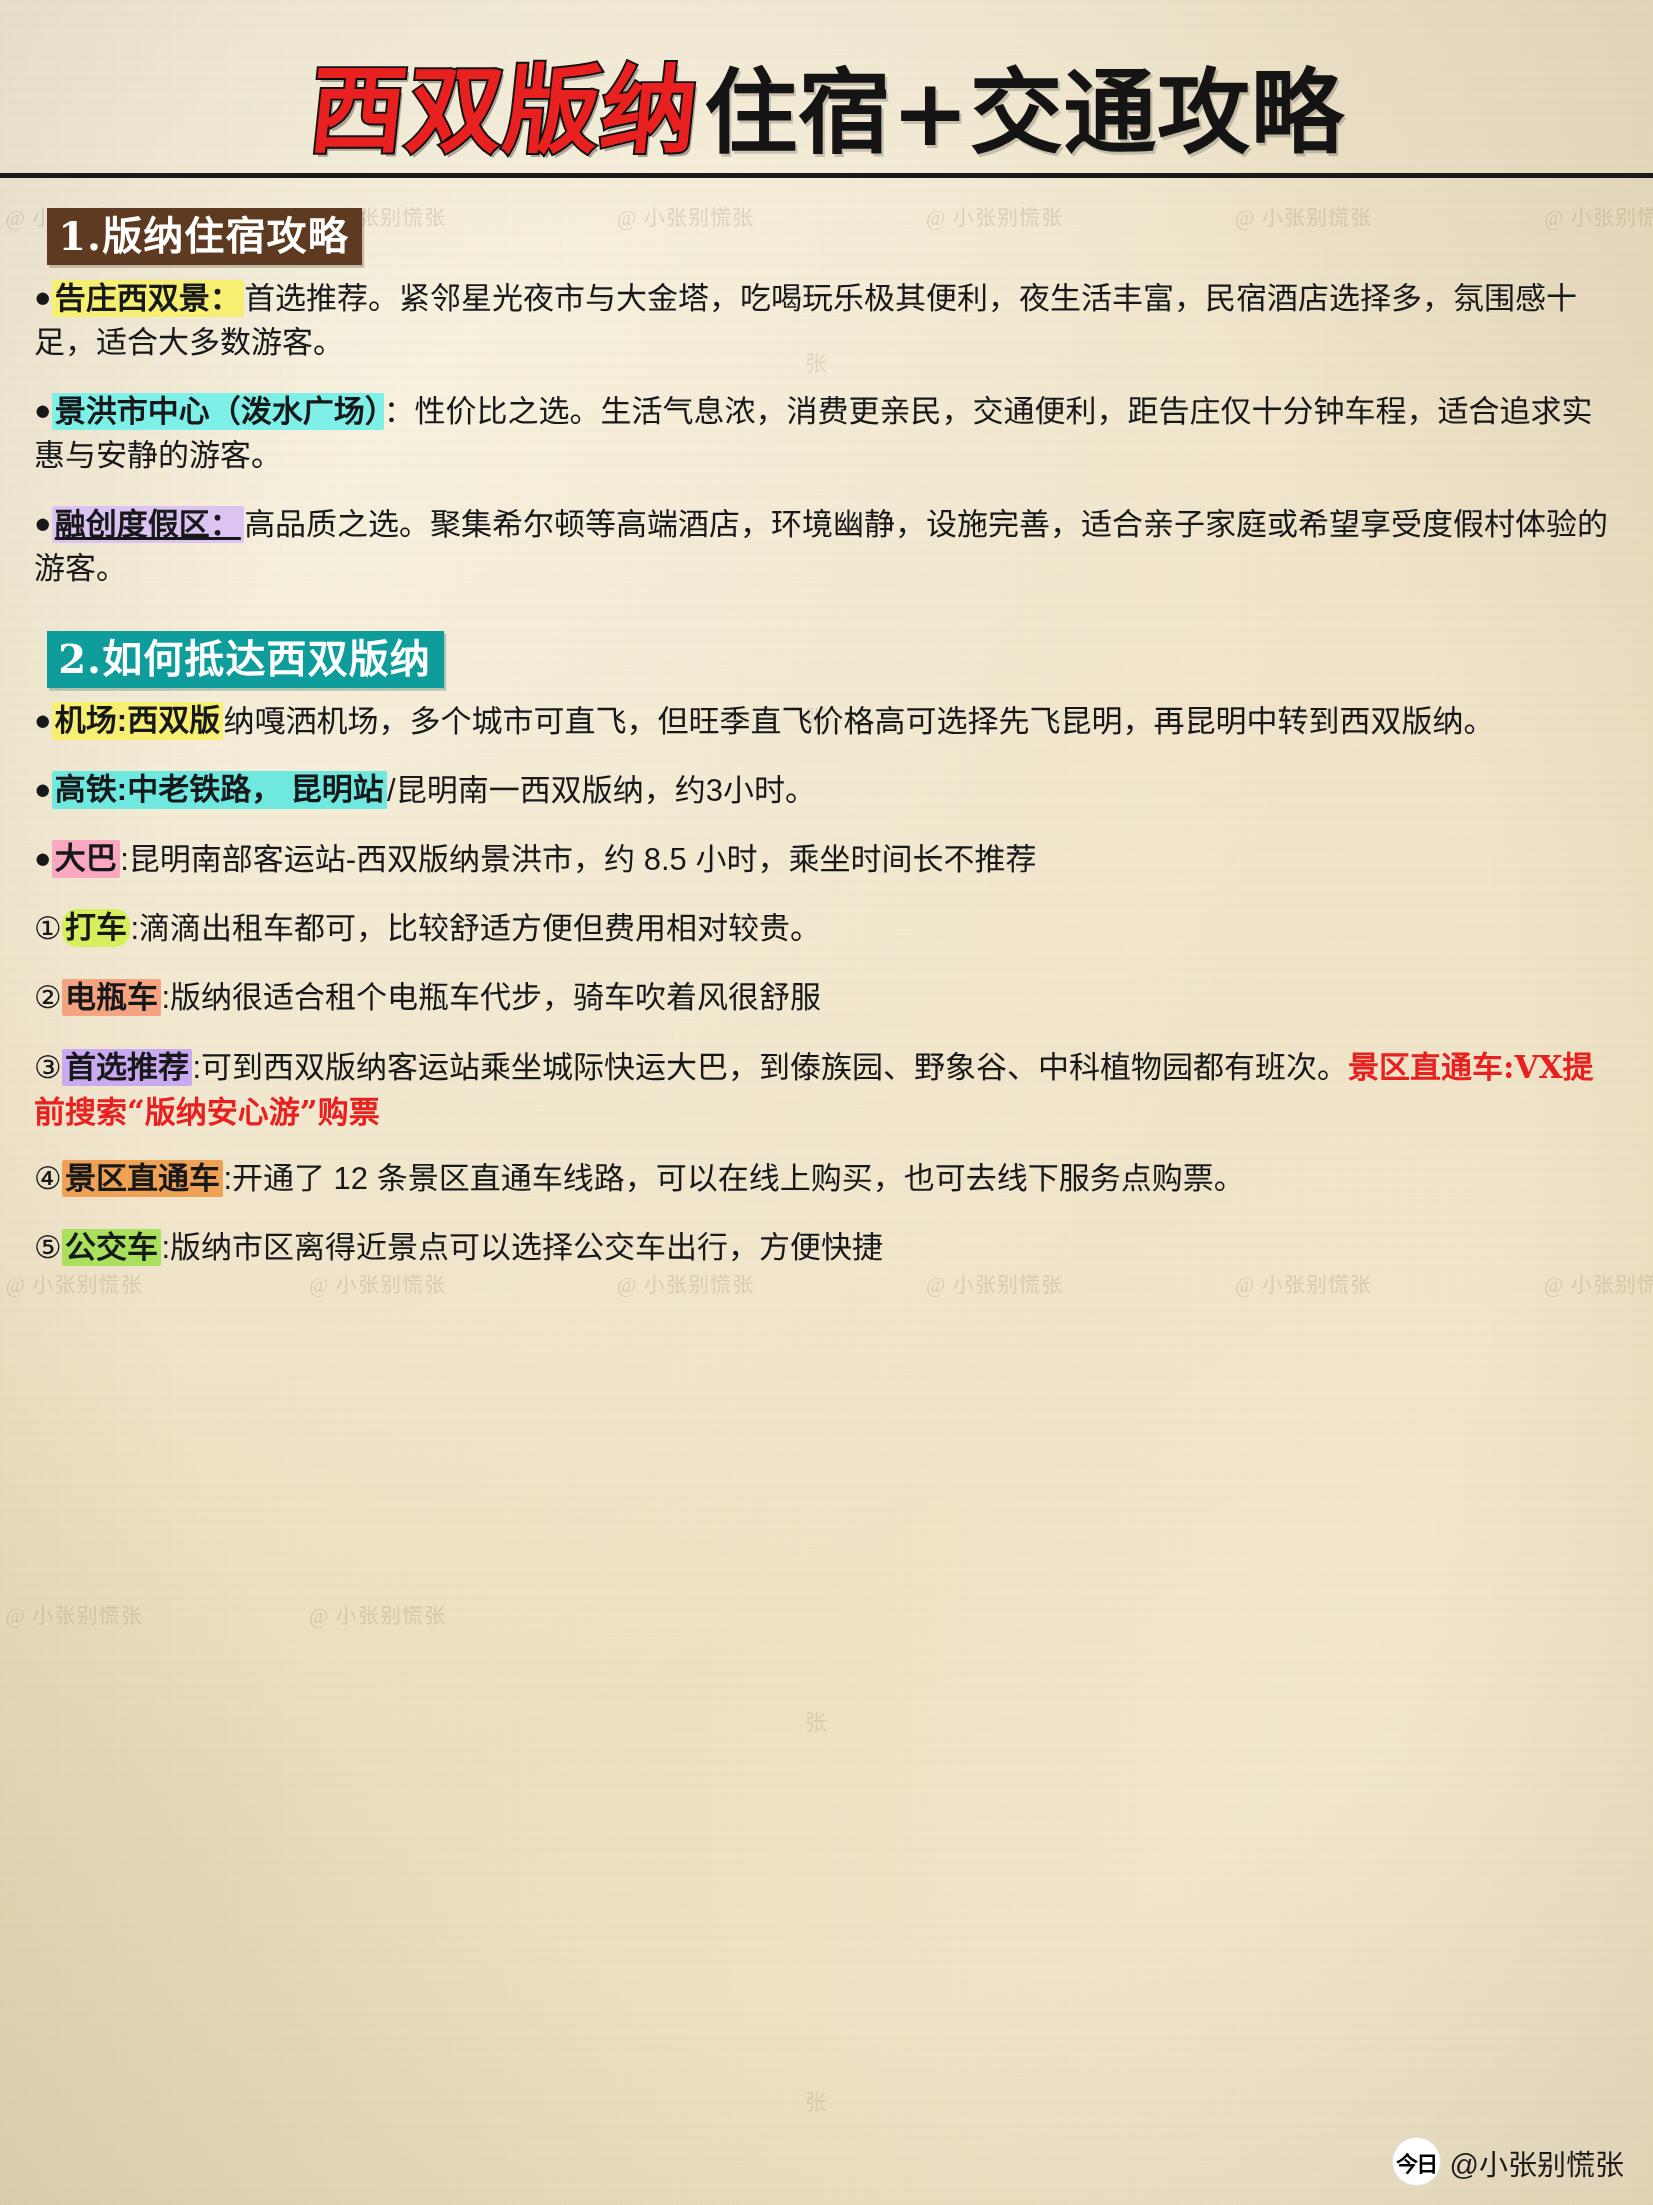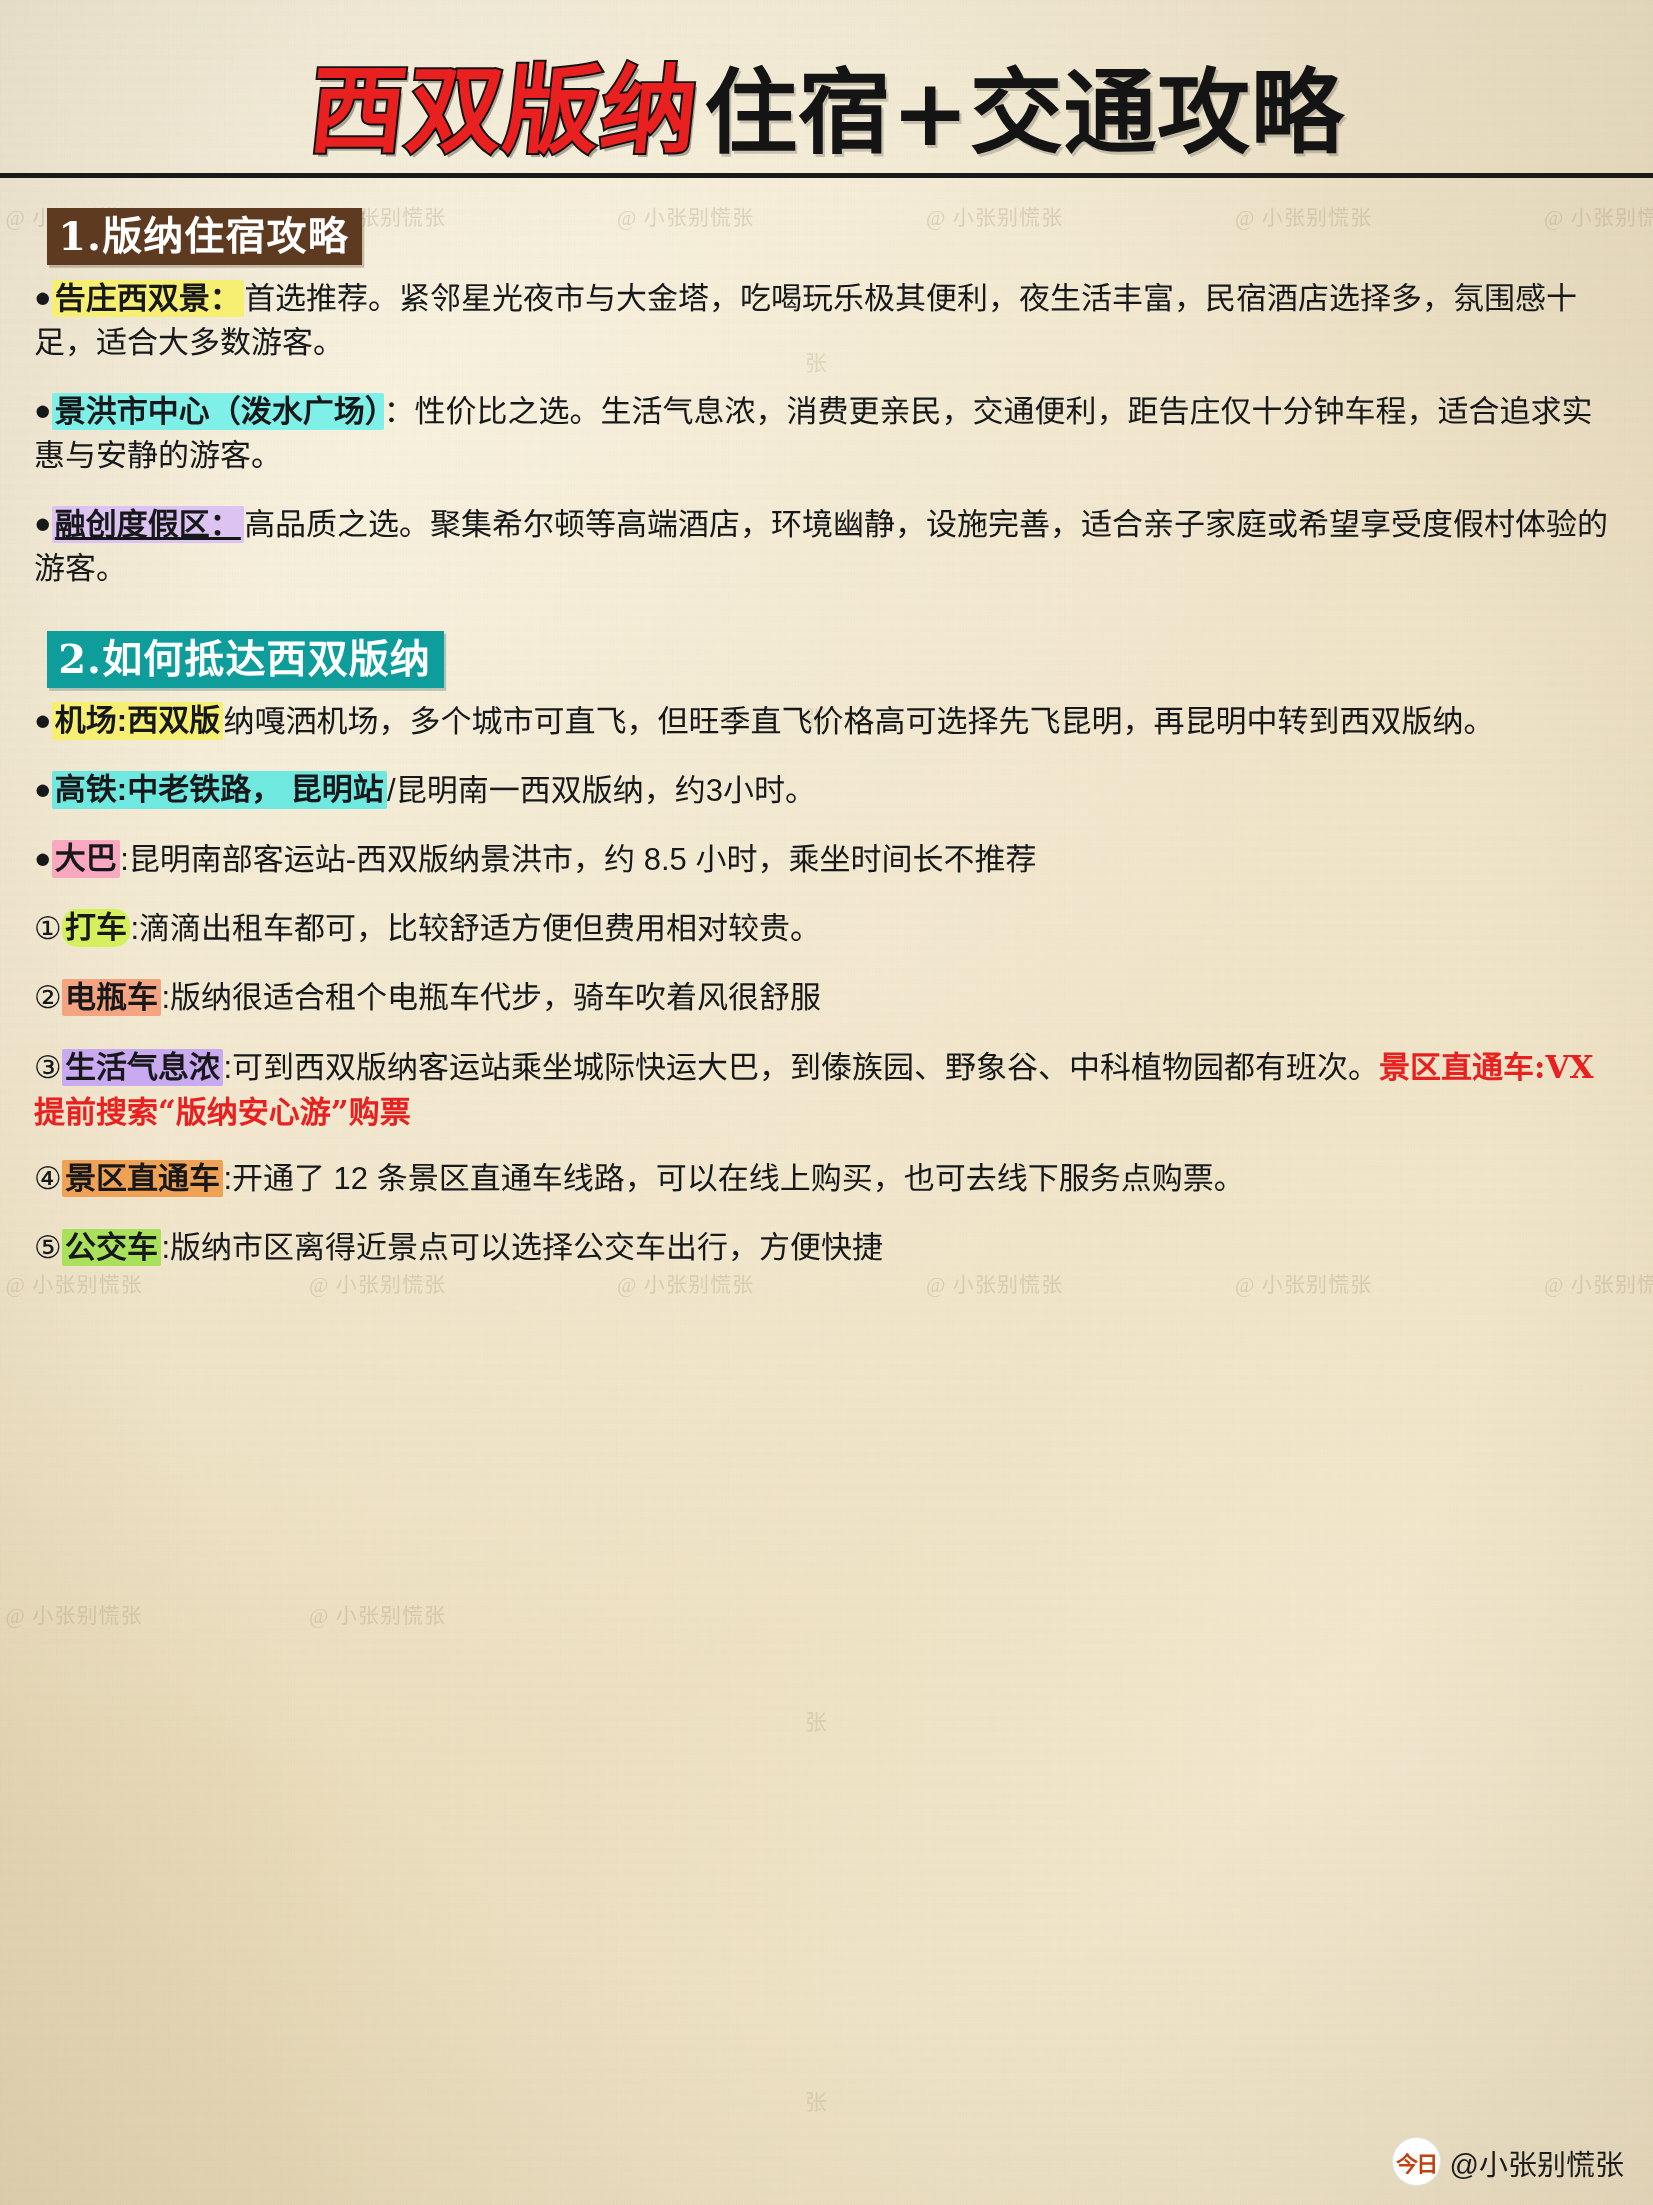--- a/index.html
+++ b/index.html
@@ -179,21 +179,21 @@
     height: 47px;
     border-radius: 50%;
     background: #ffffff;
     border: 1.7px solid #e2e2e2;
     display: flex;
     align-items: center;
     justify-content: center;
     font-family: "DejaVu Serif", "Liberation Serif", serif;
     font-weight: bold;
     font-size: 22px;
-    color: #c2410c;
+    color: #000000;
     letter-spacing: -1.7px;
   }
   .footer-name {
     font-size: 29px;
     color: #1b1b1b;
     font-family: "Liberation Sans", "DejaVu Sans", sans-serif;
   }
 </style>
 </head>
 <body>
@@ -245,21 +245,21 @@
 
     <p class="para">
       <span>①</span><span class="hl hl-lime">打车</span><span>:滴滴出租车都可，比较舒适方便但费用相对较贵。</span>
     </p>
 
     <p class="para">
       <span>②</span><span class="hl hl-salmon">电瓶车</span><span>:版纳很适合租个电瓶车代步，骑车吹着风很舒服</span>
     </p>
 
     <p class="para tight">
-      <span>③</span><span class="hl hl-purple">生活气息浓</span><span>:可到西双版纳客运站乘坐城际快运大巴，到傣族园、野象谷、中科植物园都有班次。</span><span class="red-note">景区直通车:VX提前搜索“版纳安心游”购票</span>
+      <span>③</span><span class="hl hl-purple">首选推荐</span><span>:可到西双版纳客运站乘坐城际快运大巴，到傣族园、野象谷、中科植物园都有班次。</span><span class="red-note">景区直通车:VX提前搜索“版纳安心游”购票</span>
     </p>
 
     <p class="para">
       <span>④</span><span class="hl hl-orange">景区直通车</span><span>:开通了 12 条景区直通车线路，可以在线上购买，也可去线下服务点购票。</span>
     </p>
 
     <p class="para">
       <span>⑤</span><span class="hl hl-green">公交车</span><span>:版纳市区离得近景点可以选择公交车出行，方便快捷</span>
     </p>
 

